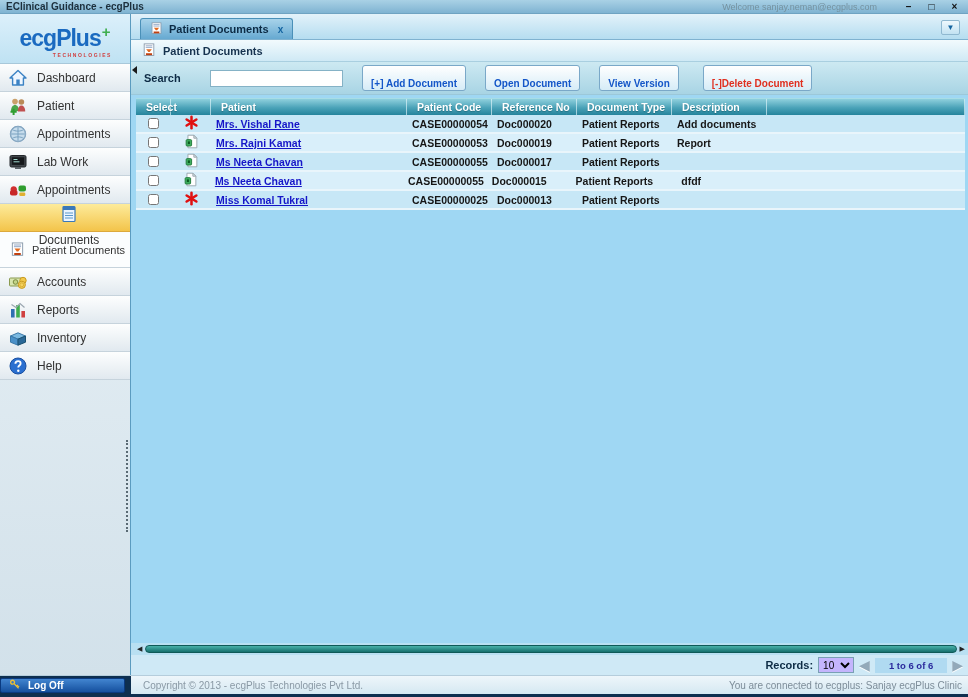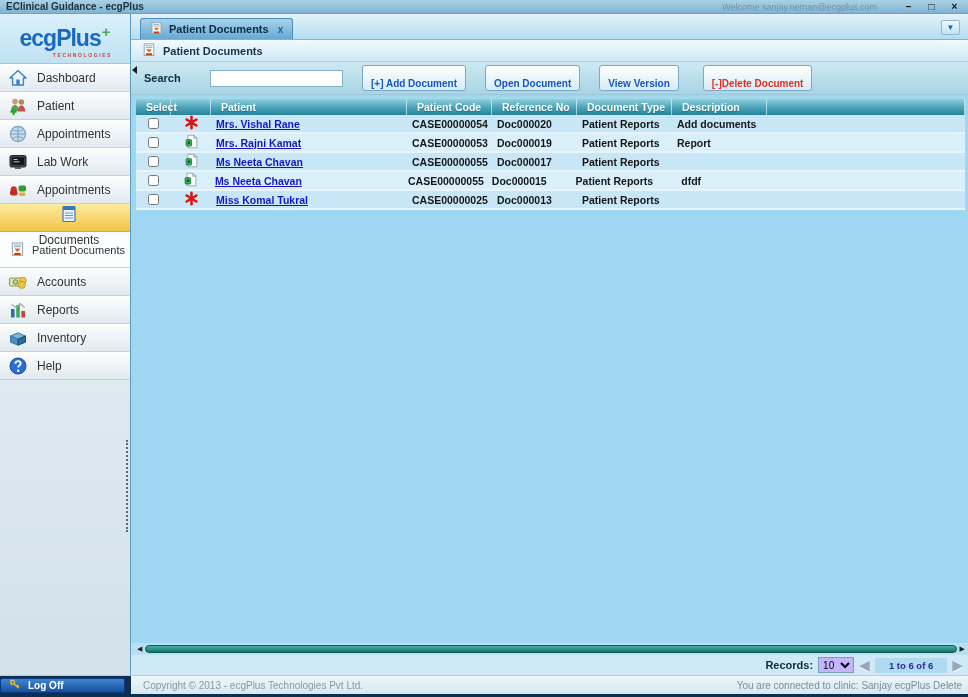--- a/index.html
+++ b/index.html
@@ -409,14 +409,14 @@
   <div class="logoff-wrap">
     <div class="logoff-btn">
       <span class="key"><svg viewBox="0 0 20 20">
             <circle cx="6" cy="7" r="3.2" fill="none" stroke="#f0c030" stroke-width="2.2"></circle>
             <path d="M8.4 9.4 16 17M12.8 13.8l2.1-2.1M14.6 15.6l2.1-2.1" stroke="#f0c030" stroke-width="2.2" fill="none"></path>
           </svg></span>
       <span>Log Off</span>
     </div>
   </div>
   <span class="copyright">Copyright © 2013 - ecgPlus Technologies Pvt Ltd.</span>
-  <span class="connection">You are connected to clinic: Sanjay ecgPlus Delete</span>
+  <span class="connection">You are connected to ecgplus: Sanjay ecgPlus Clinic</span>
 </div>
 
 </body></html>

